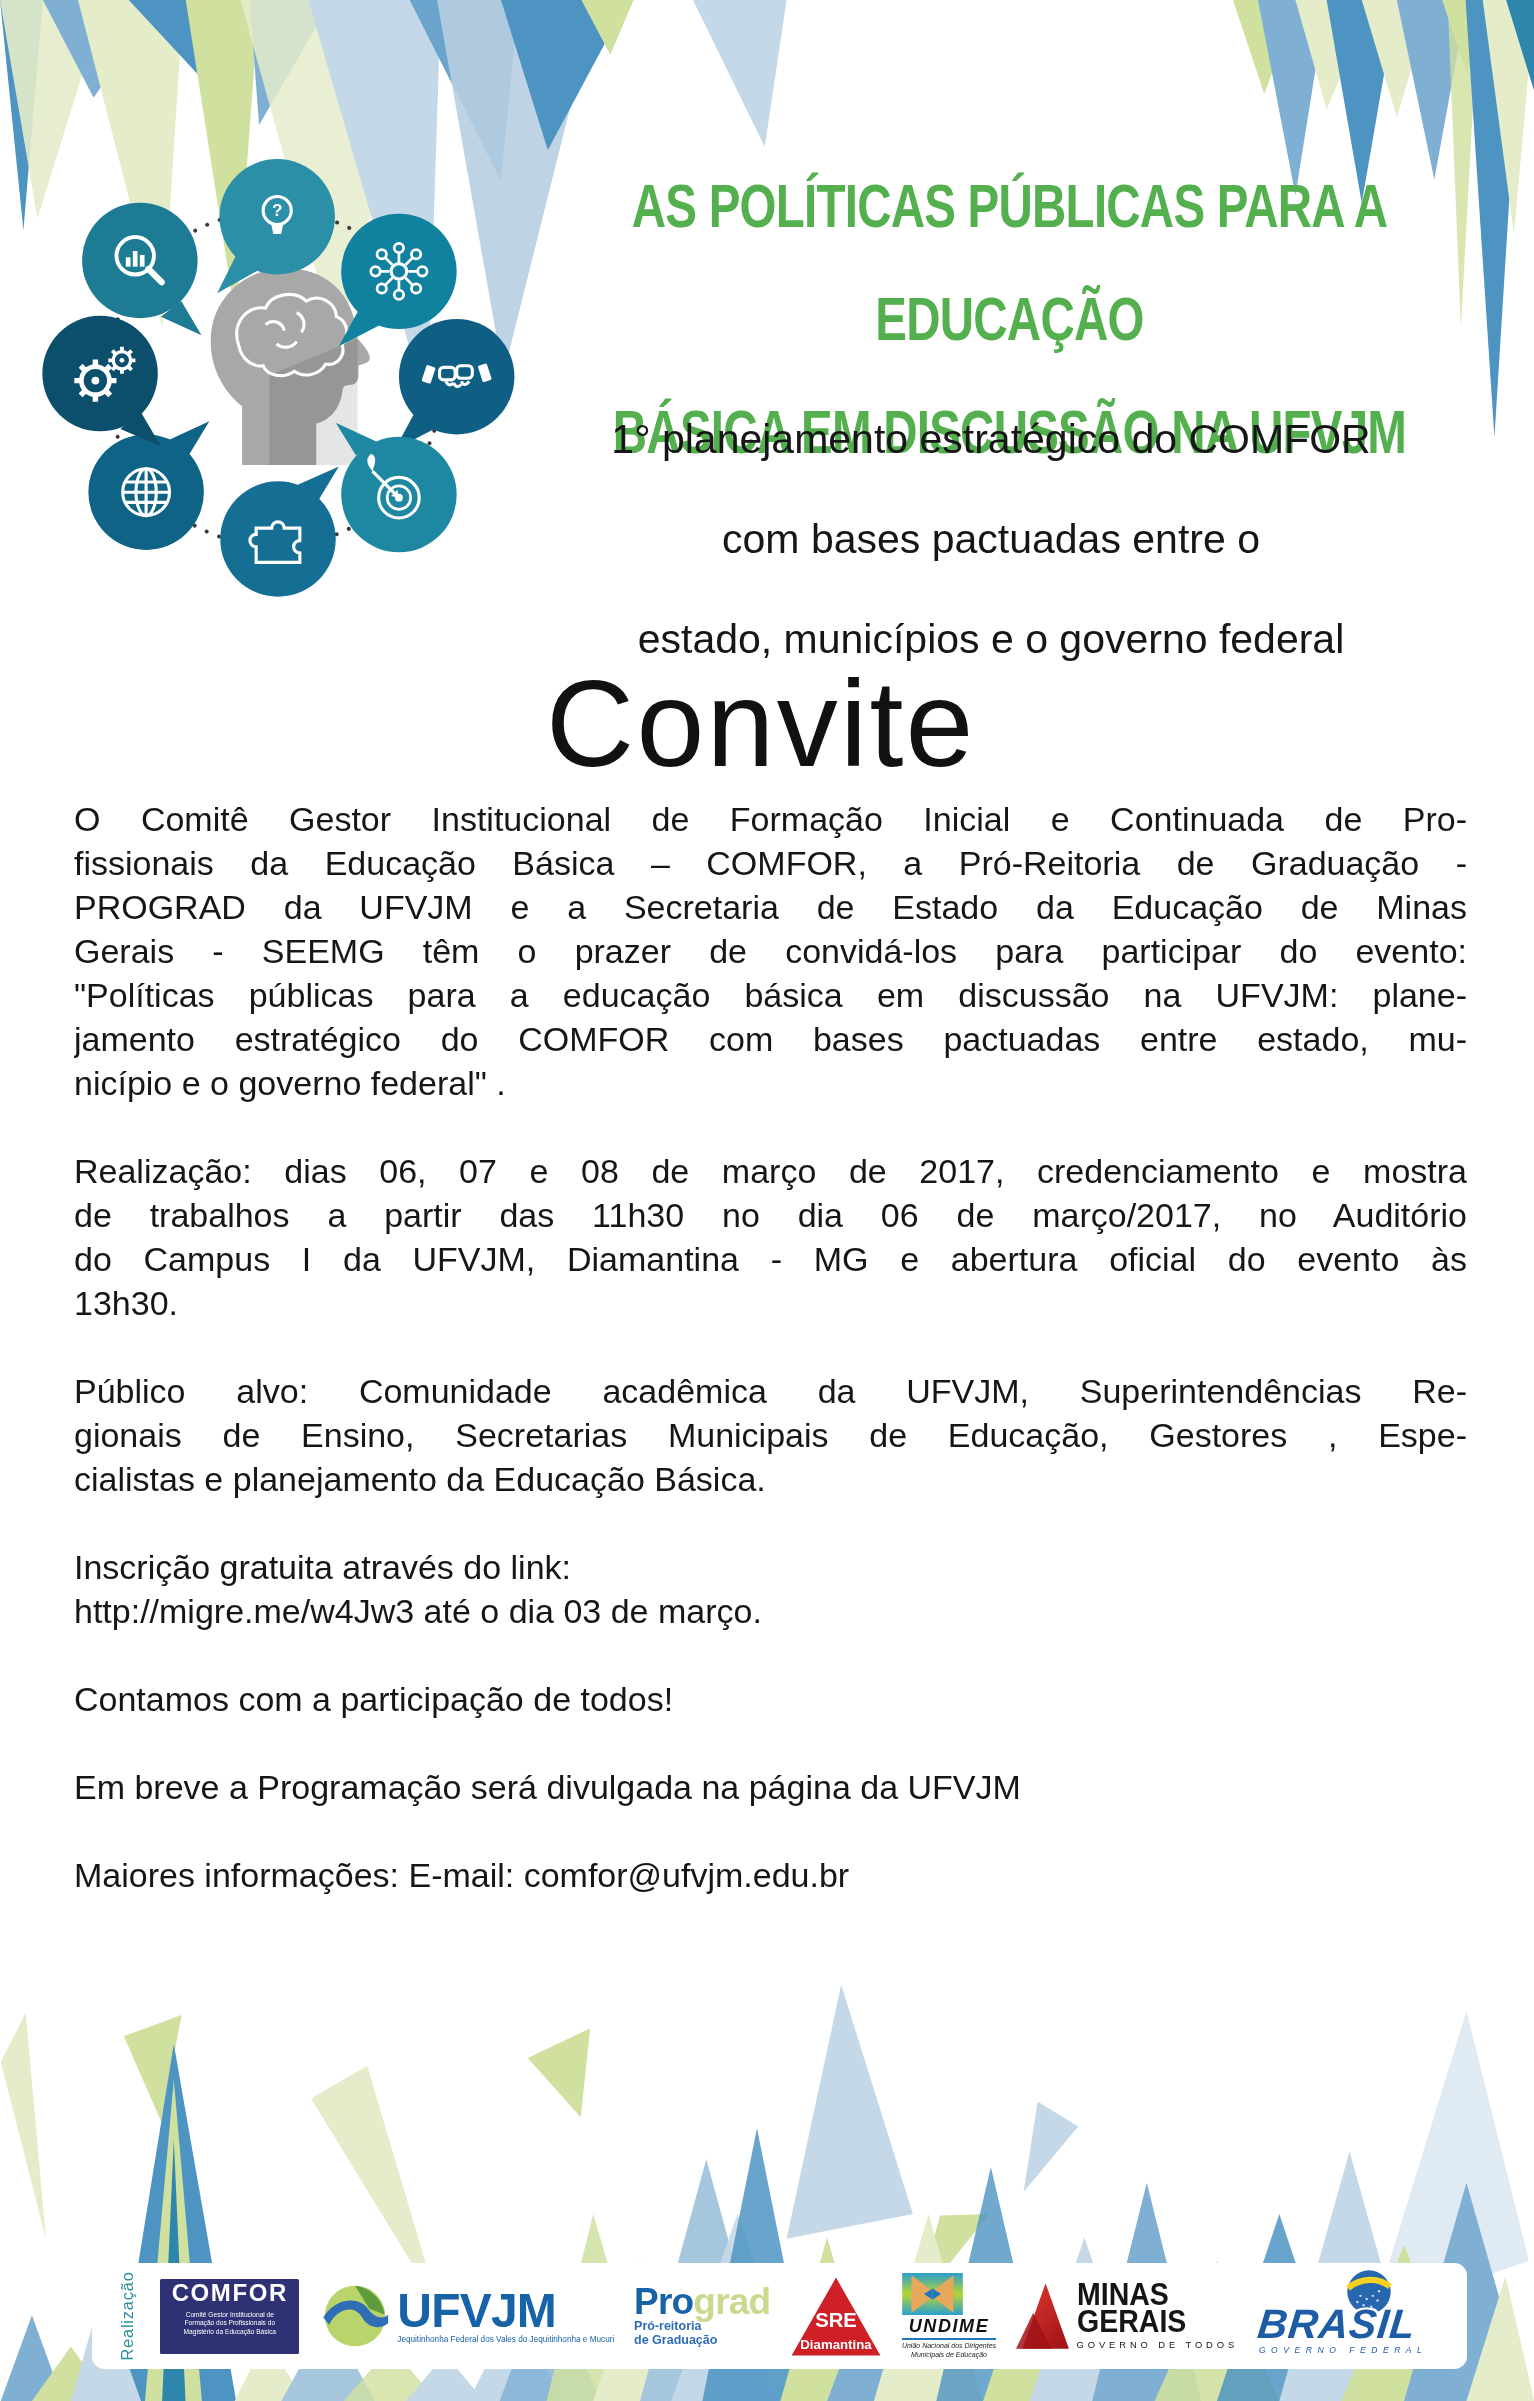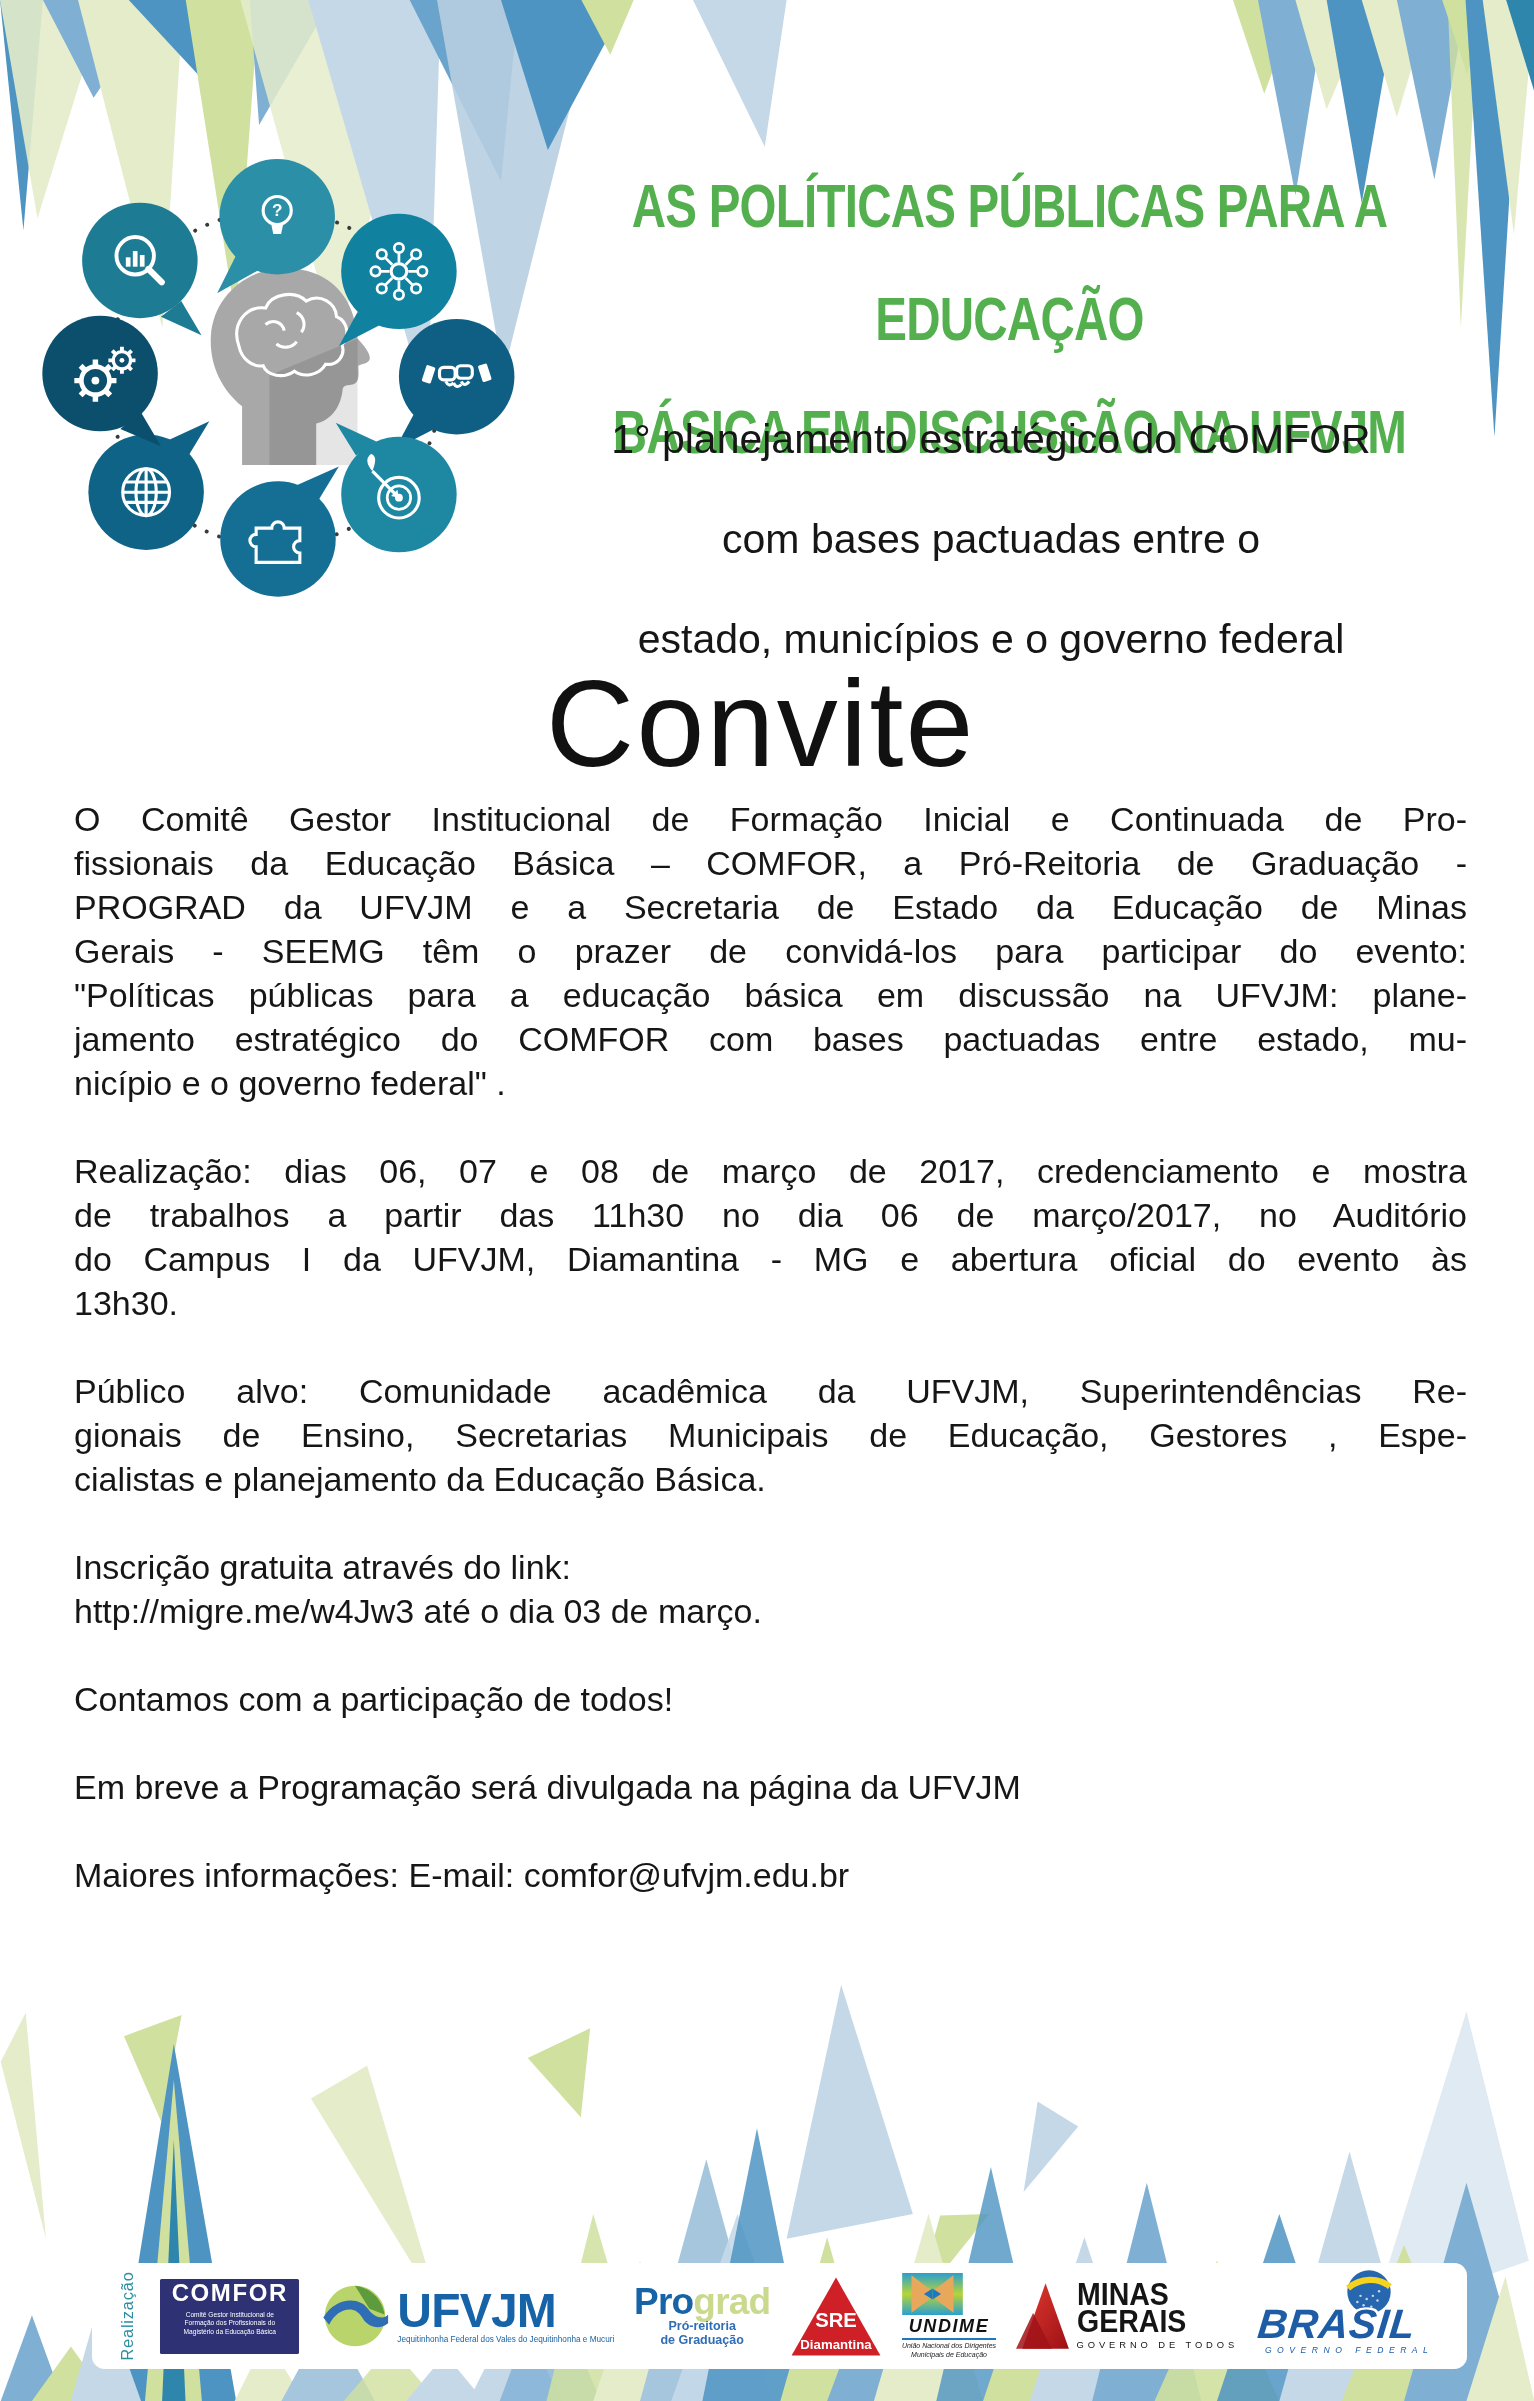--- a/index.html
+++ b/index.html
@@ -32,40 +32,40 @@
   .realizacao span{position:absolute;left:50%;top:50%;transform:translate(-50%,-50%) rotate(-90deg);
                    white-space:nowrap;color:#2b8fa0;font-size:16.4px;letter-spacing:0.8px;}
   .comfor-box{background:#2e3173;color:#fff;width:139px;height:75px;border-radius:1.6px;
               display:flex;flex-direction:column;align-items:center;justify-content:flex-start;flex:0 0 auto;}
   .comfor-box .nm{font-size:24px;font-weight:bold;letter-spacing:1.6px;}
   .comfor-box .ds{font-size:6.6px;line-height:8.2px;text-align:center;margin-top:4.7px;}
   .ufvjm{display:flex;align-items:center;flex:0 0 auto;}
   .ufvjm .txt{margin-left:6.2px;}
   .ufvjm .nm{font-size:48px;font-weight:bold;color:#1763a8;line-height:45px;letter-spacing:-0.8px;}
   .ufvjm .tg{font-size:8.2px;color:#1763a8;margin-top:1.6px;white-space:nowrap;}
-  .prograd{flex:0 0 auto;text-align:center;}
+  .prograd{flex:0 0 auto;text-align:left;}
   .prograd .nm{font-size:37px;font-weight:bold;line-height:34px;letter-spacing:-0.8px;}
   .prograd .p1{color:#1763a8;}
   .prograd .p2{color:#c9da8e;}
   .prograd .tg{color:#2f6db7;font-size:12.5px;font-weight:bold;line-height:14px;}
   .sre{flex:0 0 auto;}
   .undime{flex:0 0 auto;text-align:center;font-style:italic;}
   .undime .nm{font-size:18px;font-weight:bold;color:#121212;letter-spacing:1.6px;
               border-bottom:2.3px solid #1e78c0;padding-bottom:0.8px;margin-top:1.6px;}
   .undime .tg{font-size:7px;color:#222;line-height:8.6px;margin-top:2.3px;}
   .minas{display:flex;align-items:center;flex:0 0 auto;}
   .minas .col{margin-left:4.7px;}
   .minas .nm{font-size:31px;font-weight:bold;color:#151515;line-height:26.5px;letter-spacing:0px;
              transform:scaleX(.92);transform-origin:left;}
   .minas .tg{font-size:9.4px;color:#151515;letter-spacing:3.9px;margin-top:3.1px;white-space:nowrap;}
   .brasil{position:relative;flex:0 0 auto;width:187px;height:86px;}
   .brasil .nm{position:absolute;left:0;top:28px;font-size:41px;font-weight:bold;font-style:italic;
               color:#1e5ca6;letter-spacing:0.8px;transform:skew(-6deg);
               text-shadow:-1.6px -1.6px 0 #fff,1.6px -1.6px 0 #fff,-1.6px 1.6px 0 #fff,1.6px 1.6px 0 #fff;}
-  .brasil .tg{position:absolute;left:7px;top:72px;font-size:8.6px;color:#1e5ca6;letter-spacing:5.5px;
+  .brasil .tg{position:absolute;left:1px;top:72px;font-size:8.6px;color:#1e5ca6;letter-spacing:5.5px;
               font-style:italic;white-space:nowrap;}
   .brasil svg{position:absolute;left:87px;top:-4.7px;}
 </style>
 </head>
 <body>
 
 <div class="page">
 
   <svg class="abs" style="left:0;top:0;" width="1535" height="484" viewBox="0 0 1967 620">
     <g stroke="none">

